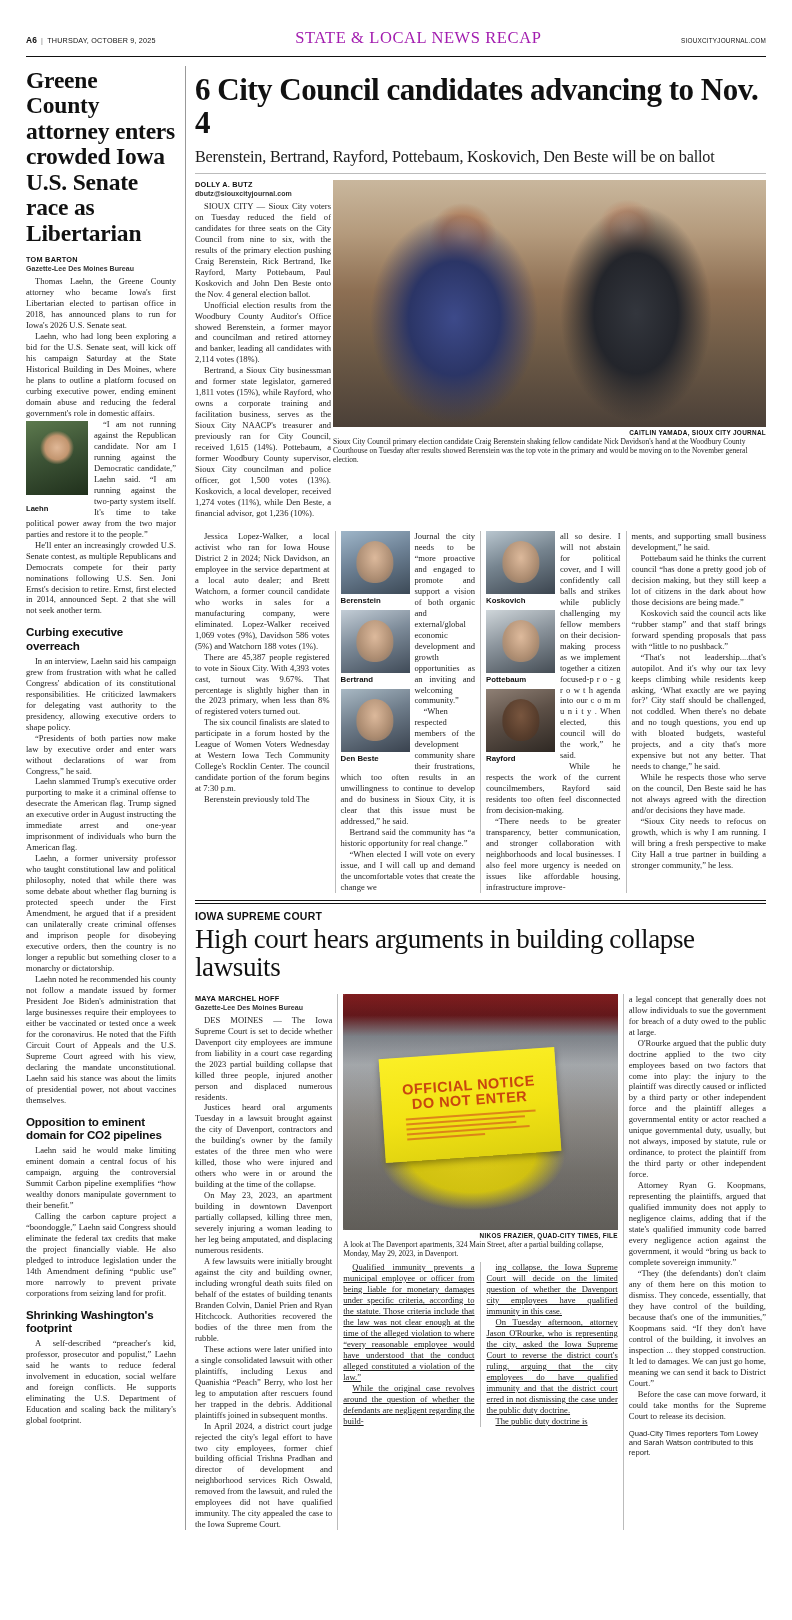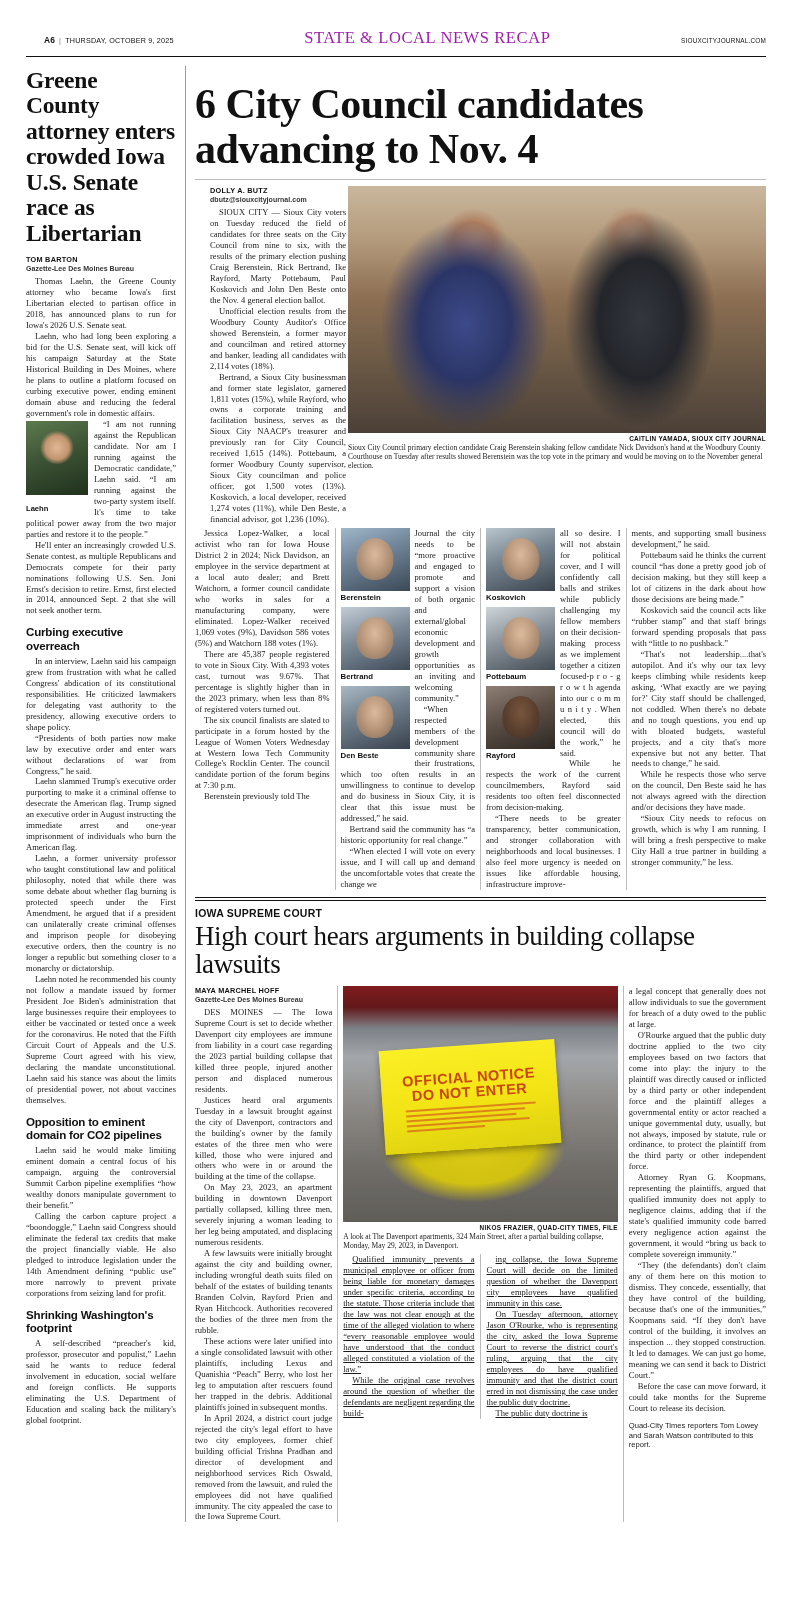--- a/index.html
+++ b/index.html
@@ -2,42 +2,42 @@
 <html><head>
 <meta charset="utf-8">
 <style>
   html,body{margin:0;padding:0;background:#fff;}
   body{width:792px;height:1620px;font-family:"Liberation Serif",serif;color:#1a1a1a;
        -webkit-font-smoothing:antialiased;}
   .page{width:792px;height:1620px;position:relative;overflow:hidden;padding:0;box-sizing:border-box;}
 
   
   .masthead{display:flex;align-items:baseline;justify-content:space-between;
-            padding:28px 26px 5px 44px;}
+            padding:28px 26px 5px 26px;}
   .mh-left{font-family:"Liberation Sans",sans-serif;font-size:7.2px;letter-spacing:.2px;
            color:#111;white-space:nowrap;}
   .mh-left b{font-size:8.4px;font-weight:700;}
   .mh-left .sep{margin:0 4px;color:#777;font-weight:400;}
   .mh-center{font-family:"Liberation Serif",serif;font-size:16.5px;letter-spacing:.6px;
              color:#a21caf;text-align:center;flex:1;}
   .mh-right{font-family:"Liberation Sans",sans-serif;font-size:6.4px;letter-spacing:.2px;
             color:#111;white-space:nowrap;}
   .mh-rule{border-top:1.6px solid #111;margin:3px 26px 0 26px;}
 
   
   .body-wrap{display:flex;padding:0 26px;box-sizing:border-box;}
   .col-left{width:150px;flex:0 0 150px;padding-top:9px;}
   .vrule{width:0;border-left:.8px solid #999;margin:9px 9px 0 9px;flex:0 0 auto;align-self:stretch;}
   .col-main{flex:1;padding-top:9px;min-width:0;}
 
   
   h1.hl-left{font-family:"Liberation Serif",serif;font-weight:700;font-size:23.5px;
              line-height:1.085;letter-spacing:-.2px;margin:2px 0 9px 0;color:#111;}
-  h1.hl-main{font-family:"Liberation Serif",serif;font-weight:700;font-size:42px;
-             line-height:1.06;letter-spacing:-.5px;margin:16px 0 8px 0;color:#111;}
+  h1.hl-main{font-family:"Liberation Serif",serif;font-weight:700;font-size:31px;
+             line-height:1.06;letter-spacing:-.5px;margin:8px 0 8px 0;color:#111;}
   h2.deck{font-family:"Liberation Serif",serif;font-weight:400;font-size:16.2px;
           line-height:1.12;margin:0 0 7px 0;color:#1d1d1d;letter-spacing:-.2px;}
   .hl-rule{border-bottom:.8px solid #bbb;margin:0 0 6px 0;}
 
   .byline{font-family:"Liberation Sans",sans-serif;font-weight:700;font-size:7.3px;
           letter-spacing:.25px;color:#111;margin:0 0 1px 0;text-transform:uppercase;}
   .byline-sub{font-family:"Liberation Sans",sans-serif;font-weight:600;font-size:7px;
               letter-spacing:.05px;color:#333;margin:0 0 4px 0;}
 
   .sub-head{font-family:"Liberation Sans",sans-serif;font-weight:700;font-size:11.6px;
@@ -55,21 +55,21 @@
 
   
   .hero{width:100%;position:relative;margin:0 0 0 0;}
   .hero-img{width:100%;height:247px;display:block;}
   .credit{font-family:"Liberation Sans",sans-serif;font-weight:700;font-size:6.4px;
           letter-spacing:.3px;text-align:right;color:#111;padding:2px 0 1px 0;}
   .credit .nm{font-weight:700;}
   .cap{font-size:7.5px;line-height:1.22;color:#1a1a1a;padding-bottom:4px;}
 
   
-  .cols4{display:flex;gap:0;margin-top:3px;}
+  .cols4{display:flex;gap:0;margin-top:12px;}
   .c4{flex:1;min-width:0;padding:0 5px;box-sizing:border-box;position:relative;}
   .c4:first-child{padding-left:0;}
   .c4:last-child{padding-right:0;}
   .c4 + .c4{border-left:.7px solid #bbb;}
 
   .mug{width:100%;margin:0 0 0 0;}
   .mug img,.mug .ph{width:100%;display:block;}
   .mug-cap{font-family:"Liberation Sans",sans-serif;font-weight:700;font-size:7.8px;
            margin:2px 0 5px 0;color:#111;}
 
@@ -184,24 +184,25 @@
 
       <div class="sub-head">Shrinking Washington's footprint</div>
       <p class="body ind">A self-described “preacher's kid, professor, prosecutor and populist,” Laehn said he wants to reduce federal involvement in education, social welfare and foreign conflicts. He supports eliminating the U.S. Department of Education and scaling back the military's global footprint.</p>
     </div>
 
     <div class="vrule"></div>
 
     <div class="col-main">
 
       <h1 class="hl-main">6 City Council candidates advancing to Nov. 4</h1>
+      <h2 class="deck">Berenstein, Bertrand, Rayford, Pottebaum, Koskovich, Den Beste will be on ballot</h2>
       <div class="hl-rule"></div>
 
       <div style="display:flex;">
-        <div style="width:138px;flex:0 0 138px;padding-right:2px;box-sizing:border-box;margin-left:15px;">
+        <div style="width:138px;flex:0 0 138px;padding-right:2px;box-sizing:border-box;">
           <div class="byline">DOLLY A. BUTZ</div>
           <div class="byline-sub">dbutz@siouxcityjournal.com</div>
           <p class="body ind">SIOUX CITY — Sioux City voters on Tuesday reduced the field of candidates for three seats on the City Council from nine to six, with the results of the primary election pushing Craig Berenstein, Rick Bertrand, Ike Rayford, Marty Pottebaum, Paul Koskovich and John Den Beste onto the Nov. 4 general election ballot.</p>
           <p class="body ind">Unofficial election results from the Woodbury County Auditor's Office showed Berenstein, a former mayor and councilman and retired attorney and banker, leading all candidates with 2,114 votes (18%).</p>
           <p class="body ind">Bertrand, a Sioux City businessman and former state legislator, garnered 1,811 votes (15%), while Rayford, who owns a corporate training and facilitation business, serves as the Sioux City NAACP's treasurer and previously ran for City Council, received 1,615 (14%). Pottebaum, a former Woodbury County supervisor, Sioux City councilman and police officer, got 1,500 votes (13%). Koskovich, a local developer, received 1,274 votes (11%), while Den Beste, a financial advisor, got 1,236 (10%).</p>
         </div>
         <div style="flex:1;min-width:0;" class="hero" id="hero-photo">
           <div class="ph hero-img"></div>
           <div class="credit">
             <span class="nm">CAITLIN YAMADA,</span>
@@ -278,21 +279,21 @@
       <h1 class="hl2">High court hears arguments in building collapse lawsuits</h1>
 
       <div class="cols4">
 
         <div class="c4">
           <div class="byline">MAYA MARCHEL HOFF</div>
           <div class="byline-sub">Gazette-Lee Des Moines Bureau</div>
           <p class="body ind">DES MOINES — The Iowa Supreme Court is set to decide whether Davenport city employees are immune from liability in a court case regarding the 2023 partial building collapse that killed three people, injured another person and displaced numerous residents.</p>
           <p class="body ind">Justices heard oral arguments Tuesday in a lawsuit brought against the city of Davenport, contractors and the building's owner by the family estates of the three men who were killed, those who were injured and others who were in or around the building at the time of the collapse.</p>
           <p class="body ind">On May 23, 2023, an apartment building in downtown Davenport partially collapsed, killing three men, severely injuring a woman leading to her leg being amputated, and displacing numerous residents.</p>
-          <p class="body ind">A few lawsuits were initially brought against the city and building owner, including wrongful death suits filed on behalf of the estates of building tenants Branden Colvin, Rayford Prien and Ryan Hitchcock. Authorities recovered the bodies of the three men from the rubble.</p>
+          <p class="body ind">A few lawsuits were initially brought against the city and building owner, including wrongful death suits filed on behalf of the estates of building tenants Branden Colvin, Daniel Prien and Ryan Hitchcock. Authorities recovered the bodies of the three men from the rubble.</p>
           <p class="body ind">These actions were later unified into a single consolidated lawsuit with other plaintiffs, including Lexus and Quanishia “Peach” Berry, who lost her leg to amputation after rescuers found her trapped in the debris. Additional plaintiffs joined in subsequent months.</p>
           <p class="body ind">In April 2024, a district court judge rejected the city's legal effort to have two city employees, former chief building official Trishna Pradhan and director of development and neighborhood services Rich Oswald, removed from the lawsuit, and ruled the employees did not have qualified immunity. The city appealed the case to the Iowa Supreme Court.</p>
         </div>
 
         <div class="c4" style="flex:2;">
           <div class="photo2" id="collapse-photo" style="position:relative;">
             <div class="ph" style="height:236px;position:relative;overflow:hidden;">
               <div class="notice">
                 <div class="l2">OFFICIAL NOTICE</div>
                 <div class="l2">DO NOT ENTER</div>

